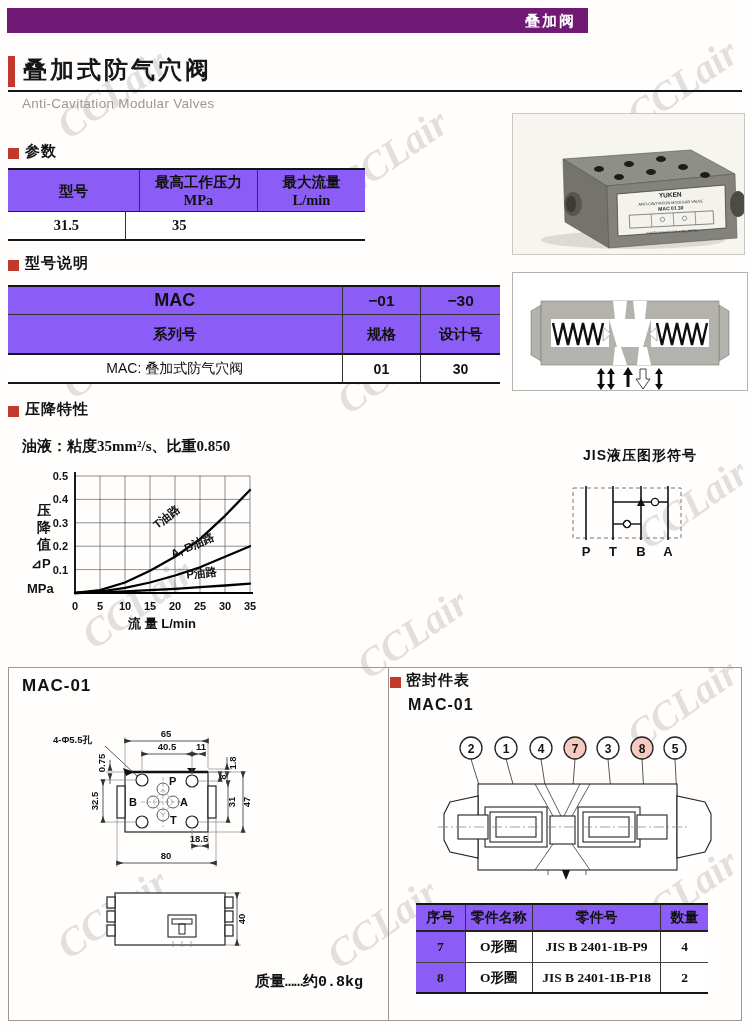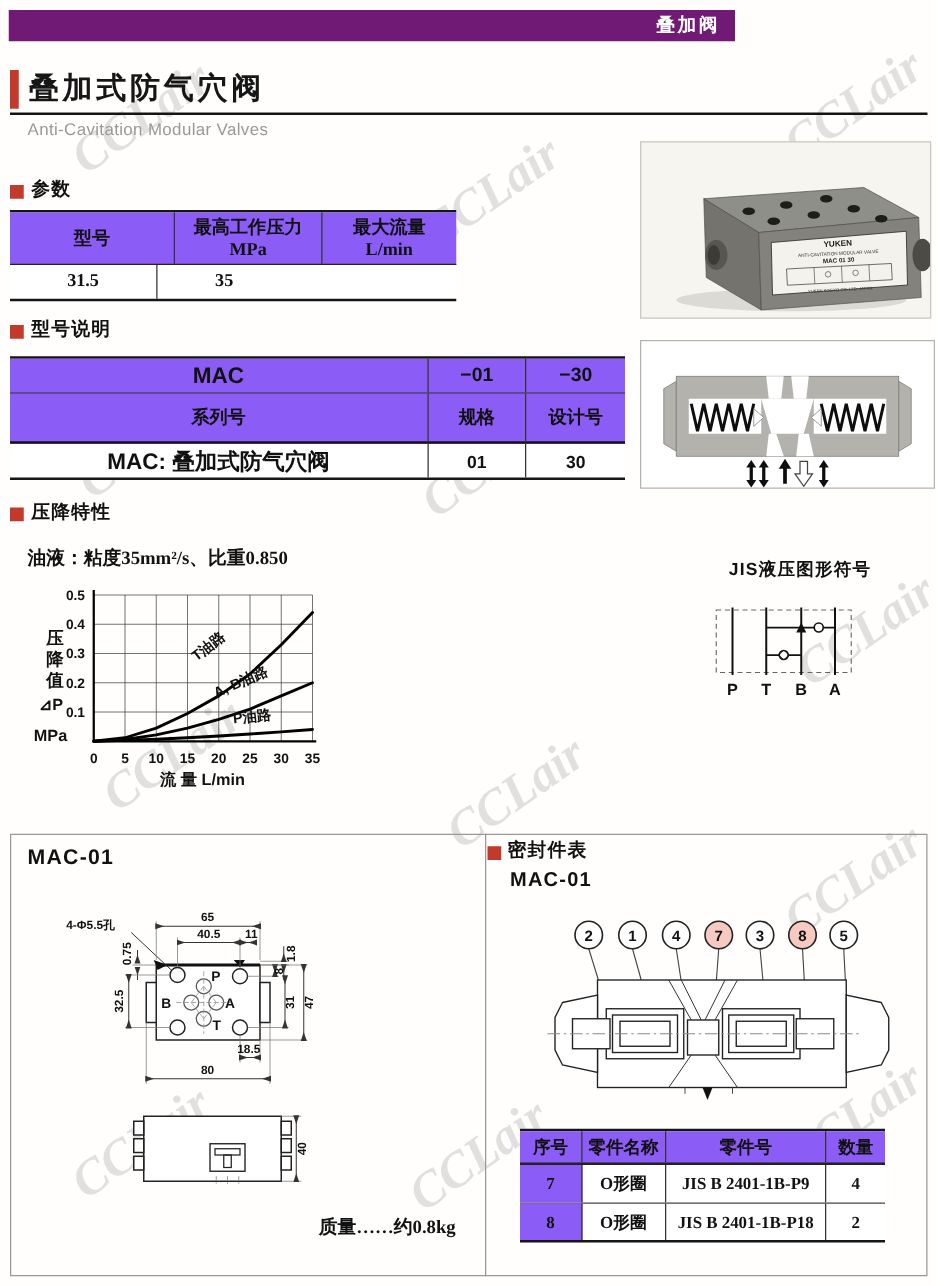--- a/index.html
+++ b/index.html
@@ -76,21 +76,21 @@
   
   #bottom-box { left:8px; top:667px; width:734px; height:354px; border:1px solid #9a9894; }
   #bottom-divider { left:388px; top:667px; width:1px; height:354px; background:#9a9894; }
   #dim-model { left:22px; top:676px; font-size:17px; font-weight:bold; letter-spacing:1px; }
   #dim-svg { left:15px; top:705px; }
   .dimtext { font:bold 9.5px "Liberation Sans", sans-serif; fill:#111; }
   .dport { font:bold 11px "Liberation Sans", sans-serif; fill:#111; }
   .dline { stroke:#333; stroke-width:0.8; }
   .xline { stroke:#777; stroke-width:0.6; }
   .solid { stroke:#222; stroke-width:1.2; fill:#fff; }
-  #dim-weight { left:255px; top:972px; font-family:Liberation Serif, serif; font-weight:bold; font-size:15px; }
+  #dim-weight { left:255px; top:972px; font-family:Liberation Mono, monospace; font-weight:bold; font-size:15px; }
 
   #seal-sq { left:390px; top:677px; }
   #seal-h { left:406px; top:671px; }
   #seal-model { left:408px; top:696px; font-size:16px; font-weight:bold; letter-spacing:1px; }
   #seal-svg { left:390px; top:722px; }
   .bnum { font:bold 12px "Liberation Sans", sans-serif; fill:#111; }
 
   
   #seal-table { left:416px; top:903px; width:292px; }
   #seal-table .hrow { height:27px; border-bottom:2px solid #222; }
@@ -156,21 +156,21 @@
       <div class="tcell c1 vline code-big">MAC</div>
       <div class="tcell c2 vline code-mid">−01</div>
       <div class="tcell c3 code-mid">−30</div>
     </div>
     <div class="trow r2 pink">
       <div class="tcell c1 vline th-zh">系列号</div>
       <div class="tcell c2 vline th-zh">规格</div>
       <div class="tcell c3 th-zh">设计号</div>
     </div>
     <div class="trow r3">
-      <div class="tcell c1 vline" style="font-weight:bold;font-size:18px;">MAC: 叠加式防气穴阀</div>
+      <div class="tcell c1 vline" style="font-weight:normal;font-size:14px;">MAC: 叠加式防气穴阀</div>
       <div class="tcell c2 vline" style="font-weight:bold;font-size:14px;">01</div>
       <div class="tcell c3" style="font-weight:bold;font-size:14px;">30</div>
     </div>
   </div>
 
   <div class="abs" id="photo-frame">
     <svg width="231" height="140" viewBox="0 0 231 140">
       <ellipse cx="120" cy="126" rx="92" ry="9" fill="#dcdad4"></ellipse>
       <polygon points="50,45 178,36 222,60 94,72" fill="#8f8f89" stroke="#55544f" stroke-width="0.6"></polygon>
       <polygon points="50,45 94,72 96,134 52,108" fill="#74736d" stroke="#4c4b46" stroke-width="0.5"></polygon>

